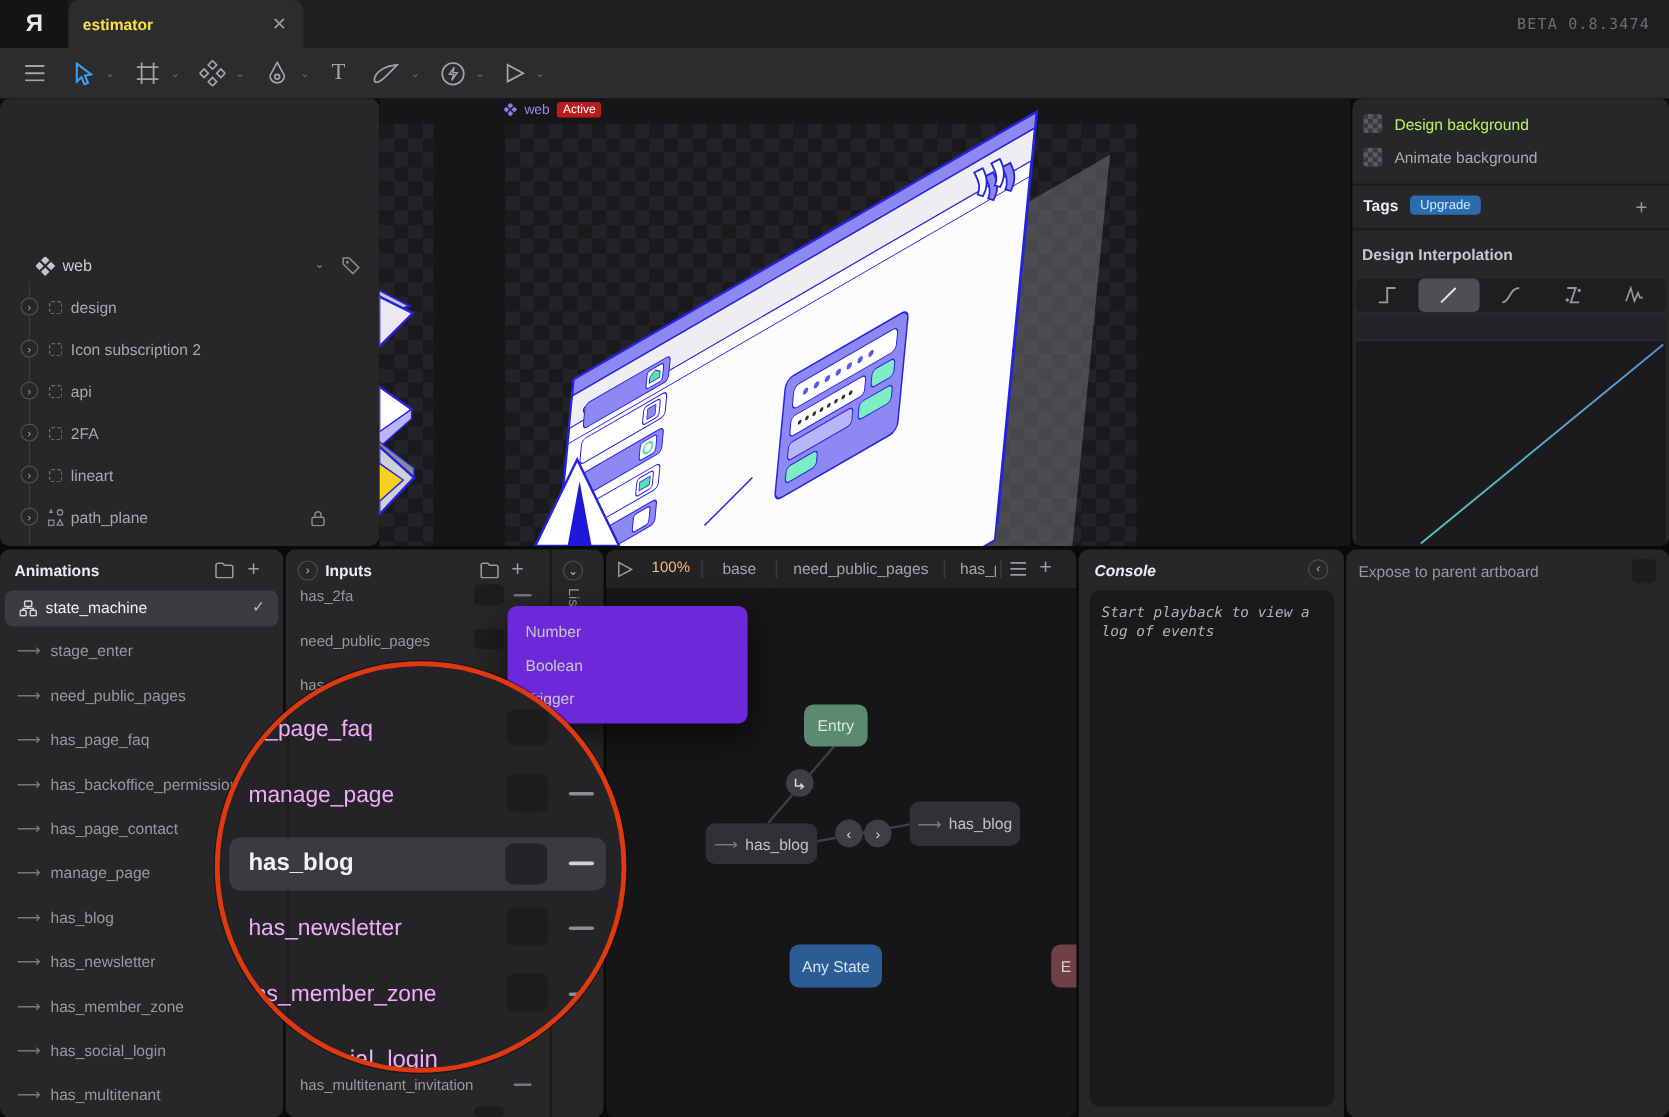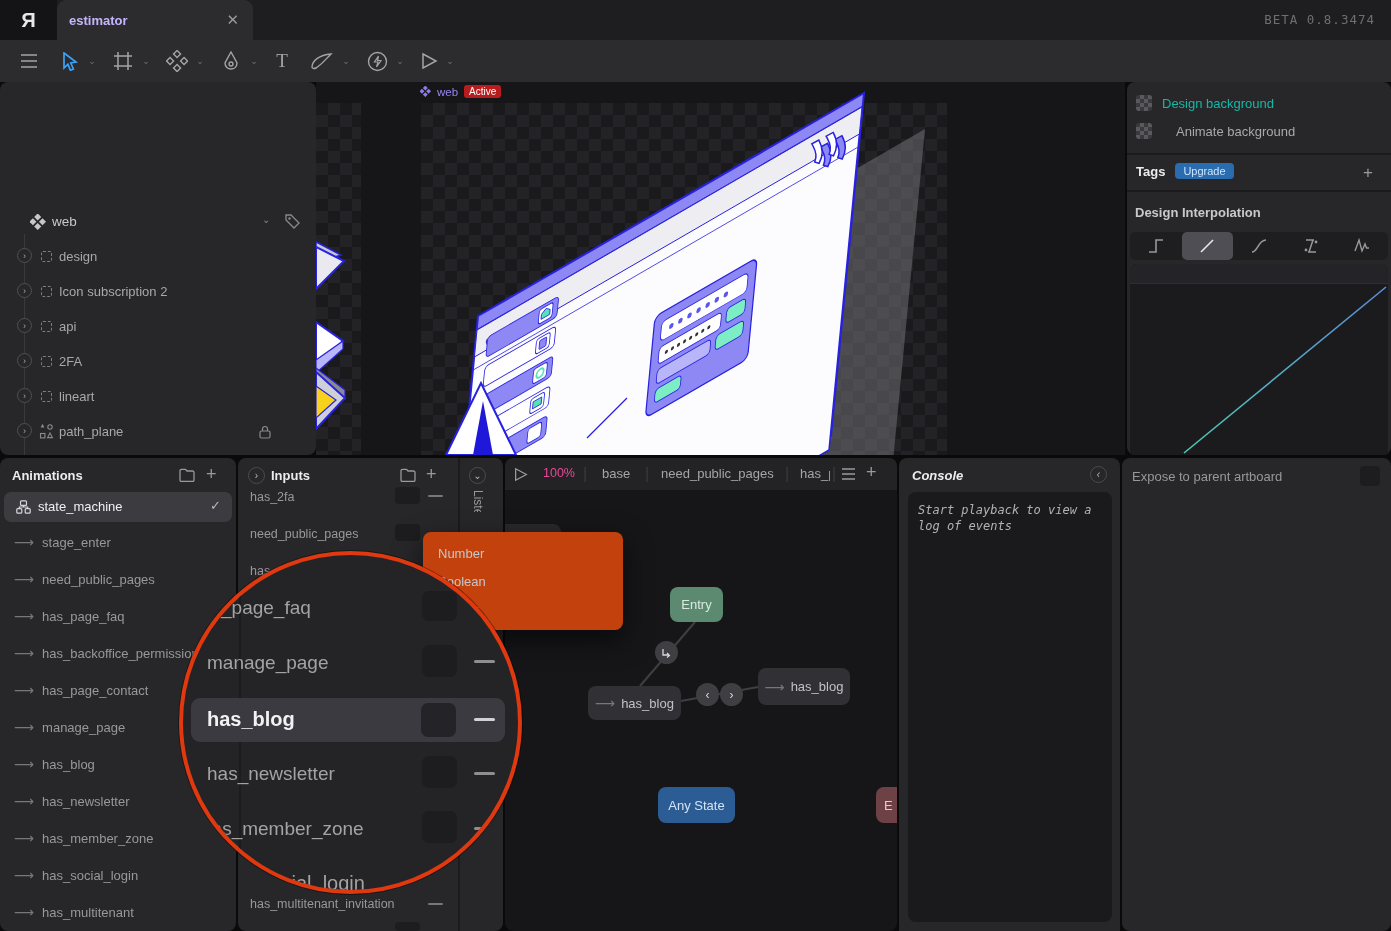--- a/index.html
+++ b/index.html
@@ -8,21 +8,21 @@
   .abs { position:absolute; }
   #app { position:relative; width:1391px; height:931px; background:#0a0a0b; }
 
   
   .tabbar { left:0; top:0; width:1391px; height:40px; background:#1e1e21; }
   .logo-box { left:0; top:0; width:57px; height:40px; background:#141416; color:#e8e8ea;
     display:flex; align-items:center; justify-content:center; font-size:20px; font-weight:bold;
     transform:scaleX(-1); }
   .doc-tab { left:57px; top:0; width:196px; height:40px; background:#2c2c2f; border-radius:9px 9px 0 0;
     display:flex; align-items:center; }
-  .doc-tab .t { color:#c4b5fd; font-size:13px; font-weight:bold; margin-left:12px; }
+  .doc-tab .t { color:#fde047; font-size:13px; font-weight:bold; margin-left:12px; }
   .doc-tab .x { position:absolute; right:14px; color:#9a9a9e; font-size:15px; cursor:pointer; }
   .beta { right:16px; top:12px; color:#6e6e72; font-size:12.5px; font-family:"DejaVu Sans Mono", monospace; letter-spacing:1px; }
 
   
   .toolbar { left:0; top:40px; width:1391px; height:42px; background:#2c2c2f; }
   .tool { position:absolute; top:0; height:42px; display:flex; align-items:center; justify-content:center; color:#a4a4a8; }
   .caret { color:#717175; font-size:9px; }
   .avatar { left:965px; top:48px; width:25px; height:25px; border-radius:50%; background:#e2604b;
     color:#fff; font-size:12px; font-weight:bold; display:flex; align-items:center; justify-content:center; }
   .zoom-lv { left:1008px; top:54px; color:#b5b5b9; font-size:12.5px; }
@@ -73,25 +73,25 @@
   .seg-cell { width:51.6px; height:28px; display:flex; align-items:center; justify-content:center; color:#98989c; cursor:pointer; }
   .seg-cell.on { background:#4e4e54; border-radius:5px; margin:0; color:#e8e8ea; }
 
   .mono { font-family:"DejaVu Sans Mono", monospace; }
   .circ-btn { position:absolute; width:17px; height:17px; border:1px solid #4c4c50; border-radius:50%;
     color:#b9b9bd; font-size:10px; display:flex; align-items:center; justify-content:center; }
 
   
   .loupe { left:179px; top:551px; width:343px; height:343px; border-radius:50%; border:4px solid #e0380f;
     background:#242427; overflow:hidden; z-index:60; box-shadow:0 0 0 1px rgba(0,0,0,.4); }
-  .loupe .lab { position:absolute; font-size:19px; color:#a3a3a3; white-space:nowrap; }
+  .loupe .lab { position:absolute; font-size:19px; color:#f0abfc; white-space:nowrap; }
   .loupe .cb { position:absolute; width:35px; background:#1d1d20; border-radius:7px; }
   .loupe .mn { position:absolute; width:21px; height:3px; background:#8e8e92; border-radius:2px; }
 
-  .menu { left:423px; top:532px; width:200px; height:98px; background:#c2410c; border-radius:8px;
+  .menu { left:423px; top:505px; width:200px; height:98px; background:#6d28d9; border-radius:8px;
     box-shadow:0 10px 28px rgba(0,0,0,.6); z-index:40;text-align:right; }
   .menu-item { position:absolute; left:15px; font-size:13px; color:#c6c6ca; cursor:pointer; }
 
   svg { display:block; }
 </style>
 </head>
 <body>
 
 <div id="app">
 
@@ -332,23 +332,23 @@
 
       <polygon points="446,455 481,383 516,455" fill="#ffffff" stroke="#2721e0" stroke-width="2"></polygon>
       <polygon points="473,455 483,401 493,455" fill="#2018d8"></polygon>
       <line x1="587" y1="438" x2="627" y2="398" stroke="#2721e0" stroke-width="1.2"></line>
     </svg>
   </div>
 
   <div class="abs panel" style="left:1127px;top:82px;width:264px;height:373px;">
     <div class="abs" style="left:9px;top:13px;display:flex;align-items:center;gap:10px;">
       <span class="checker-sm" style="width:16px;height:16px;display:inline-block;"></span>
-      <span class="muted" style="color:#14b8a6;">Design background</span>
-    </div>
-    <div class="abs" style="left:9px;top:41px;display:flex;align-items:center;gap:24px;">
+      <span class="muted" style="color:#bef264;">Design background</span>
+    </div>
+    <div class="abs" style="left:9px;top:41px;display:flex;align-items:center;gap:10px;">
       <span class="checker-sm" style="width:16px;height:16px;display:inline-block;"></span>
       <span class="muted" style="color:#a9a9ad;">Animate background</span>
     </div>
     <div class="abs" style="left:0;top:71px;width:264px;height:2px;background:#1b1b1d;"></div>
     <div class="abs" style="left:9px;top:81px;display:flex;align-items:center;gap:10px;">
       <span class="p-title">Tags</span>
       <span class="badge-upgrade">Upgrade</span>
     </div>
     <div class="abs" style="left:236px;top:81px;color:#9a9a9e;font-size:17px;">+</div>
     <div class="abs" style="left:0;top:108px;width:264px;height:2px;background:#1b1b1d;"></div>
@@ -494,21 +494,21 @@
     <div class="menu-item" style="top:14px;">Number</div>
     <div class="menu-item" style="top:42px;">Boolean</div>
     <div class="menu-item" style="top:70px;">Trigger</div>
   </div>
 
   <div class="abs" style="left:505px;top:458px;width:392px;height:473px;background:#161619;border-radius:8px;overflow:hidden;">
     <div class="abs" style="left:0;top:0;width:392px;height:32px;background:#232326;">
       <svg class="abs" style="left:9px;top:9px;" width="14" height="15" viewBox="0 0 17 18">
         <path d="M2 2l13 7-13 7z" fill="none" stroke="#9a9a9e" stroke-width="1.5"></path>
         </svg>
-      <span class="abs" style="left:38px;top:8px;color:#ec4899;font-size:12.5px;">100%</span>
+      <span class="abs" style="left:38px;top:8px;color:#fdba74;font-size:12.5px;">100%</span>
       <span class="abs" style="left:78px;top:7px;color:#3a3a3e;">|</span>
       <span class="abs" style="left:97px;top:8px;color:#a5a5a9;font-size:13px;">base</span>
       <span class="abs" style="left:140px;top:7px;color:#3a3a3e;">|</span>
       <span class="abs" style="left:156px;top:8px;color:#a5a5a9;font-size:13px;">need_public_pages</span>
       <span class="abs" style="left:280px;top:7px;color:#3a3a3e;">|</span>
       <span class="abs" style="left:295px;top:8px;color:#a5a5a9;font-size:13px;width:30px;overflow:hidden;white-space:nowrap;display:inline-block;">has_p</span>
       <span class="abs" style="left:327px;top:7px;color:#3a3a3e;">|</span>
       <svg class="abs" style="left:336px;top:10px;" width="15" height="12" viewBox="0 0 15 12">
         <path d="M1 1h13M1 6h13M1 11h13" stroke="#9a9a9e" stroke-width="1.5"></path>
         </svg>

